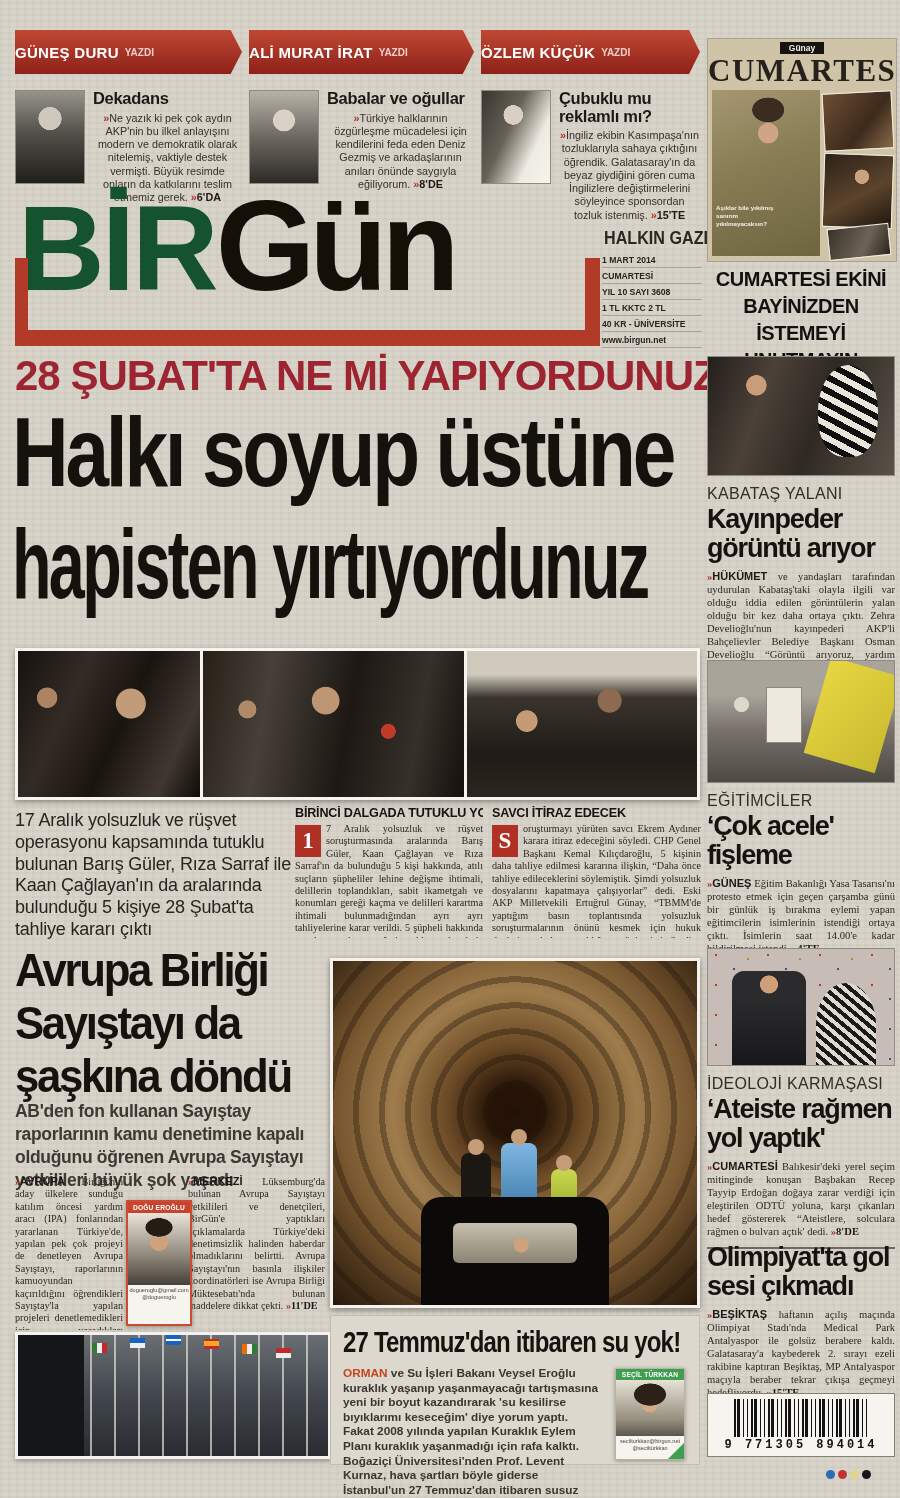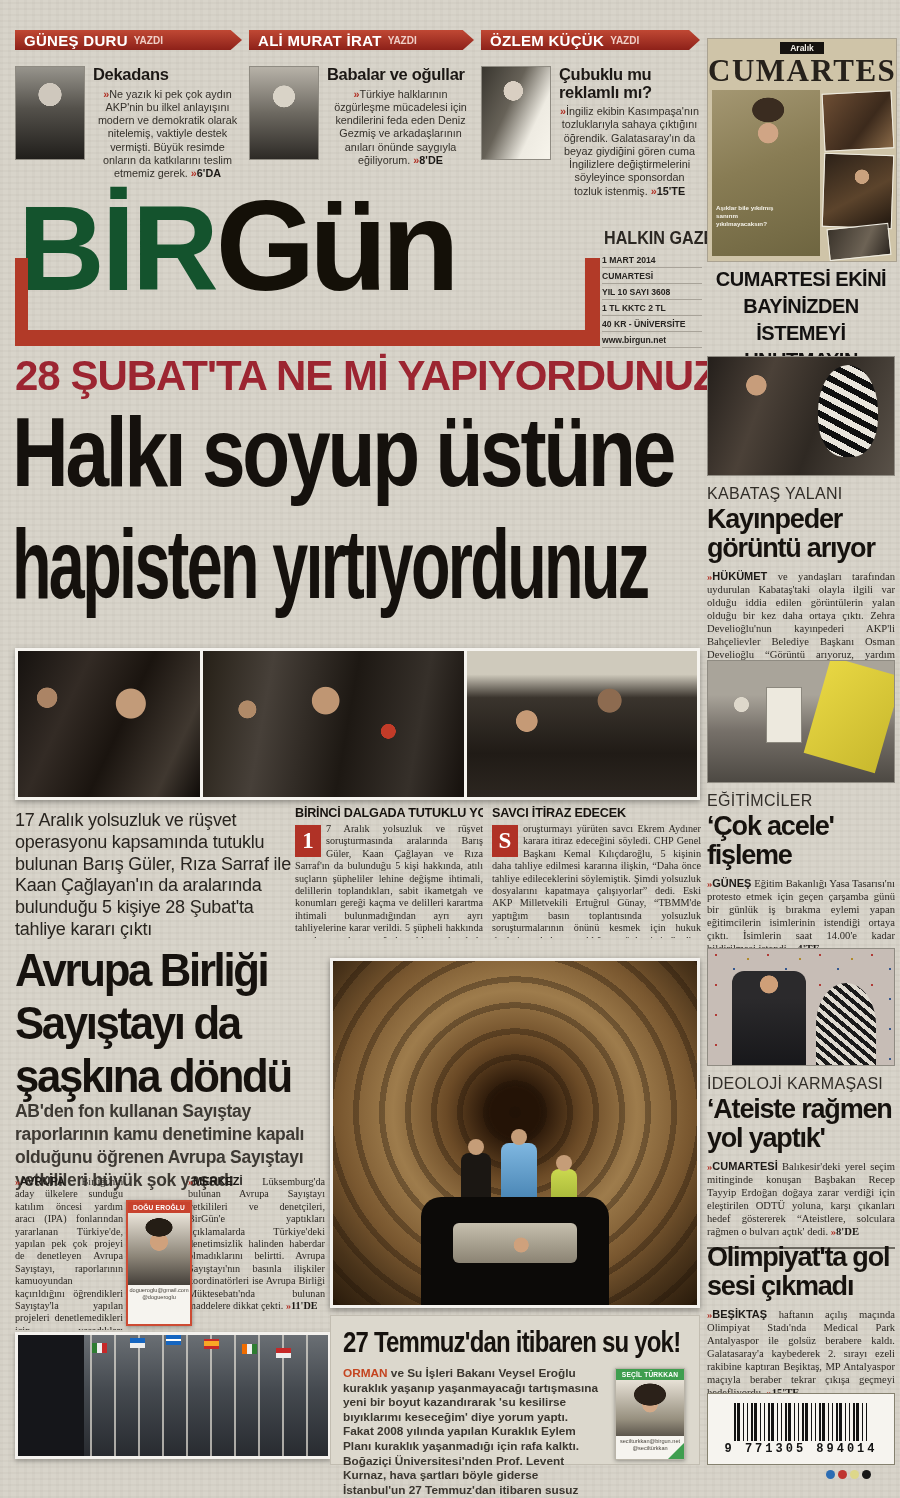--- a/index.html
+++ b/index.html
@@ -8,23 +8,23 @@
   #page::before{content:"";position:absolute;inset:0;pointer-events:none;
         background:repeating-linear-gradient(0deg,rgba(120,112,100,.05) 0 2px,transparent 2px 6px),
                    repeating-linear-gradient(90deg,rgba(120,112,100,.04) 0 3px,transparent 3px 8px);}
   .abs{position:absolute;}
   .mk{color:#b03226;font-weight:800;}
   .pg{font-weight:700;color:#1c1916;margin-top:48px;}
 
   
   .colm{position:absolute;top:30px;height:135px;}
   #colm0{left:15px;width:227px;} #colm1{left:249px;width:225px;} #colm2{left:481px;width:219px;}
-  .colm-head{height:20px;background:linear-gradient(180deg,#c04834,#8d2119);
+  .colm-head{height:44px;background:linear-gradient(180deg,#c04834,#8d2119);
         clip-path:polygon(0 0,95% 0,100% 50%,95% 100%,0 100%);
-        color:#fff;display:flex;align-items:center;padding-left:9px;gap:6px;}
+        color:#fff;display:flex;align-items:center;gap:6px;}
   .colm-name{font-weight:800;font-size:15px;letter-spacing:.3px;white-space:nowrap;}
   .colm-yazdi{font-size:10px;font-weight:700;color:#f0cfc7;}
   .colm-body{display:flex;gap:8px;padding-top:16px;}
   .colm-photo{width:68px;height:92px;flex:none;border:1px solid #8f8b82;}
   .po1{background:radial-gradient(circle 19px at 50% 30%,#cfc8bd 0 60%,transparent 62%),linear-gradient(#97948c 0%,#54514b 45%,#201e1b 100%);}
   .po2{background:radial-gradient(circle 18px at 50% 32%,#d9d3c7 0 60%,transparent 62%),linear-gradient(#b7b2a8 0%,#6d6961 50%,#2d2a26 100%);}
   .po3{background:radial-gradient(circle 16px at 46% 26%,#d9cfc2 0 60%,transparent 62%),linear-gradient(115deg,#39362f 0%,#676258 40%,#eeebe2 72%,#f7f4eb 100%);}
   .colm-title{font-weight:800;font-size:16.5px;line-height:17.5px;color:#1c1815;margin-bottom:4px;letter-spacing:-.3px;}
   .colm-text{font-size:10.8px;line-height:13.3px;color:#34302a;font-weight:500;text-align:center;}
 
@@ -166,21 +166,21 @@
         background:#ede9de;border:1px solid #8c887e;z-index:2;}
   .ph-erdogan{height:118px;background-color:#c7bdb6;
         background-image:radial-gradient(circle 2.5px at 8px 6px,#b03b36 60%,transparent 62%),
         radial-gradient(circle 2.5px at 26px 20px,#33568e 60%,transparent 62%),
         radial-gradient(circle 2.5px at 40px 10px,#b08a2a 60%,transparent 62%);
         background-size:52px 30px;}
   .ph-erdogan::before{content:"";position:absolute;left:24px;top:22px;width:74px;height:96px;border-radius:12px 12px 0 0;
         background:radial-gradient(circle 15px at 50% 14%,#cf9f78 0 58%,transparent 62%),linear-gradient(#2b2a2c 28%,#17171a);}
   .ph-erdogan::after{content:"";position:absolute;right:18px;top:34px;width:60px;height:84px;border-radius:50% 50% 0 0;
         background:repeating-linear-gradient(40deg,#1a1a1a 0 4px,#ded9cf 4px 8px);}
-  #barcode{top:1393px;height:72px;background:#f6f4ef;border:1px solid #85816f;
+  #barcode{top:1393px;height:64px;background:#f6f4ef;border:1px solid #85816f;
         display:flex;flex-direction:column;align-items:center;justify-content:center;box-sizing:border-box;}
   .bars{width:134px;height:38px;background:repeating-linear-gradient(90deg,#121212 0 2px,#f6f4ef 2px 3px,#121212 3px 6px,#f6f4ef 6px 9px,#121212 9px 10px,#f6f4ef 10px 13px,#121212 13px 14px,#f6f4ef 14px 17px);}
   .bc-num{font-family:"Liberation Mono",monospace;font-size:12px;letter-spacing:3px;color:#121212;font-weight:700;margin-top:1px;}
   #dots{left:826px;top:1470px;display:flex;gap:3px;}
   #dots span{width:9px;height:9px;border-radius:50%;}
   .d1{background:#2b6cb3;} .d2{background:#bf3430;} .d3{background:#ddd78a;} .d4{background:#161616;}
 </style>
 </head>
 <body>
 
@@ -318,21 +318,21 @@
       <div class="mug-tag">SEÇİL TÜRKKAN</div>
       <div class="mug-ph"></div>
       <div class="mug-lines">
         <div>secilturkkan@birgun.net</div>
         <div>@seciltürkkan</div>
       </div>
     </div>
   </div>
 
   <div class="sb" id="supp-cover">
-    <span class="supp-brand">Aralık</span>
+    <span class="supp-brand">Günay</span>
     <div class="supp-title">CUMARTESİ</div>
     <div class="cover-area">
       <div class="cover-main">
         <div class="cover-cap">Aşıklar bile yıkılmış sanırım yıkılmayacaksın?</div>
       </div>
       <div class="cover-ph cph1"></div>
       <div class="cover-ph cph2"></div>
       <div class="cover-ph cph3"></div>
     </div>
   </div>

